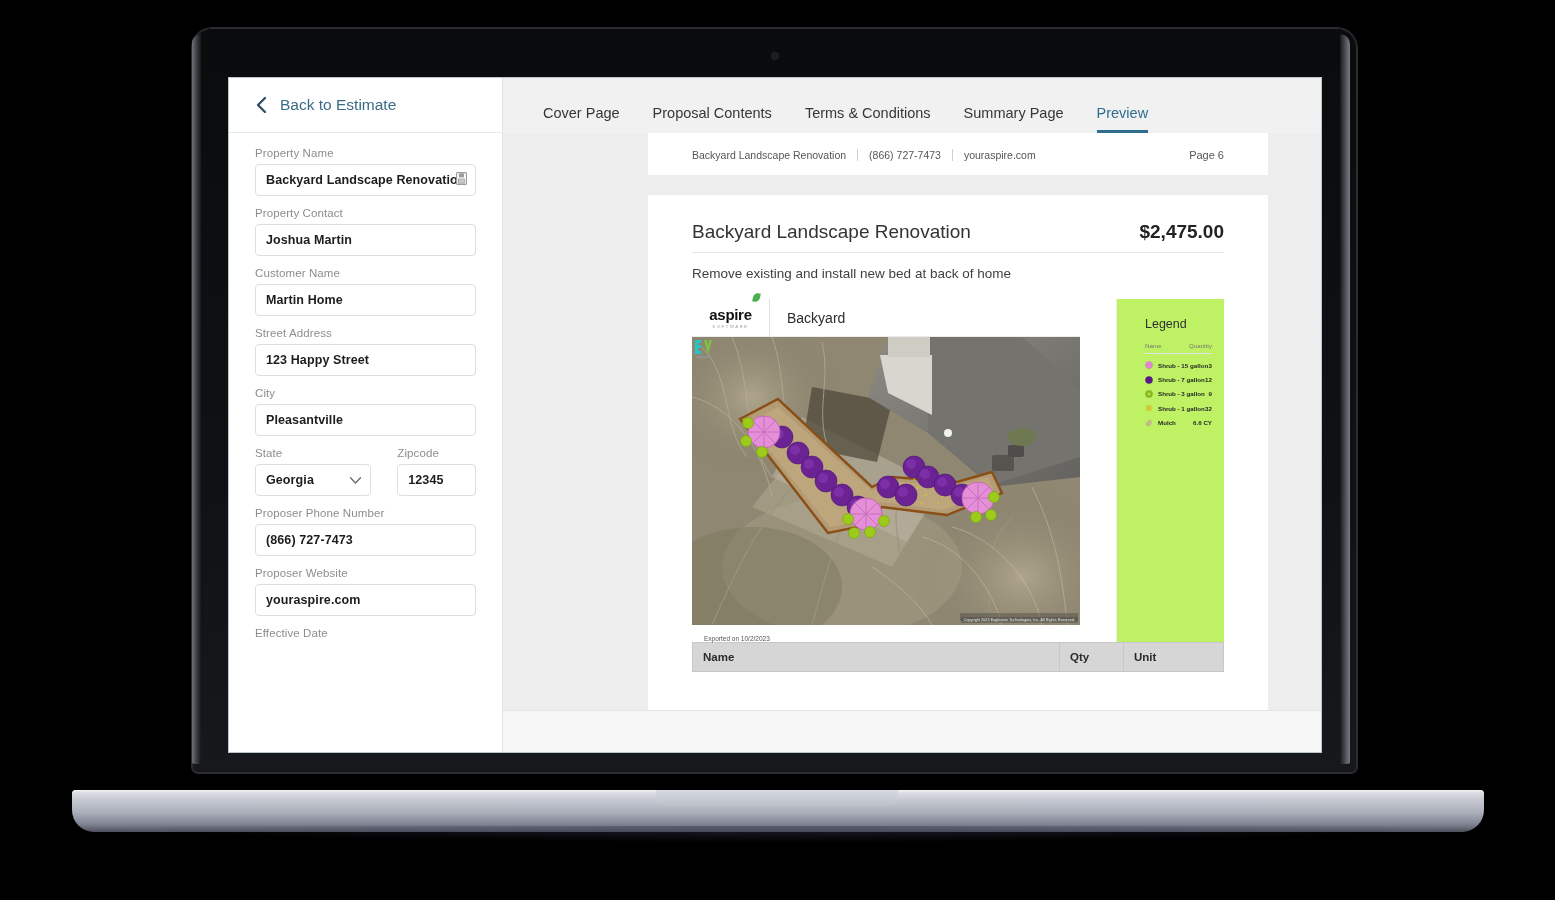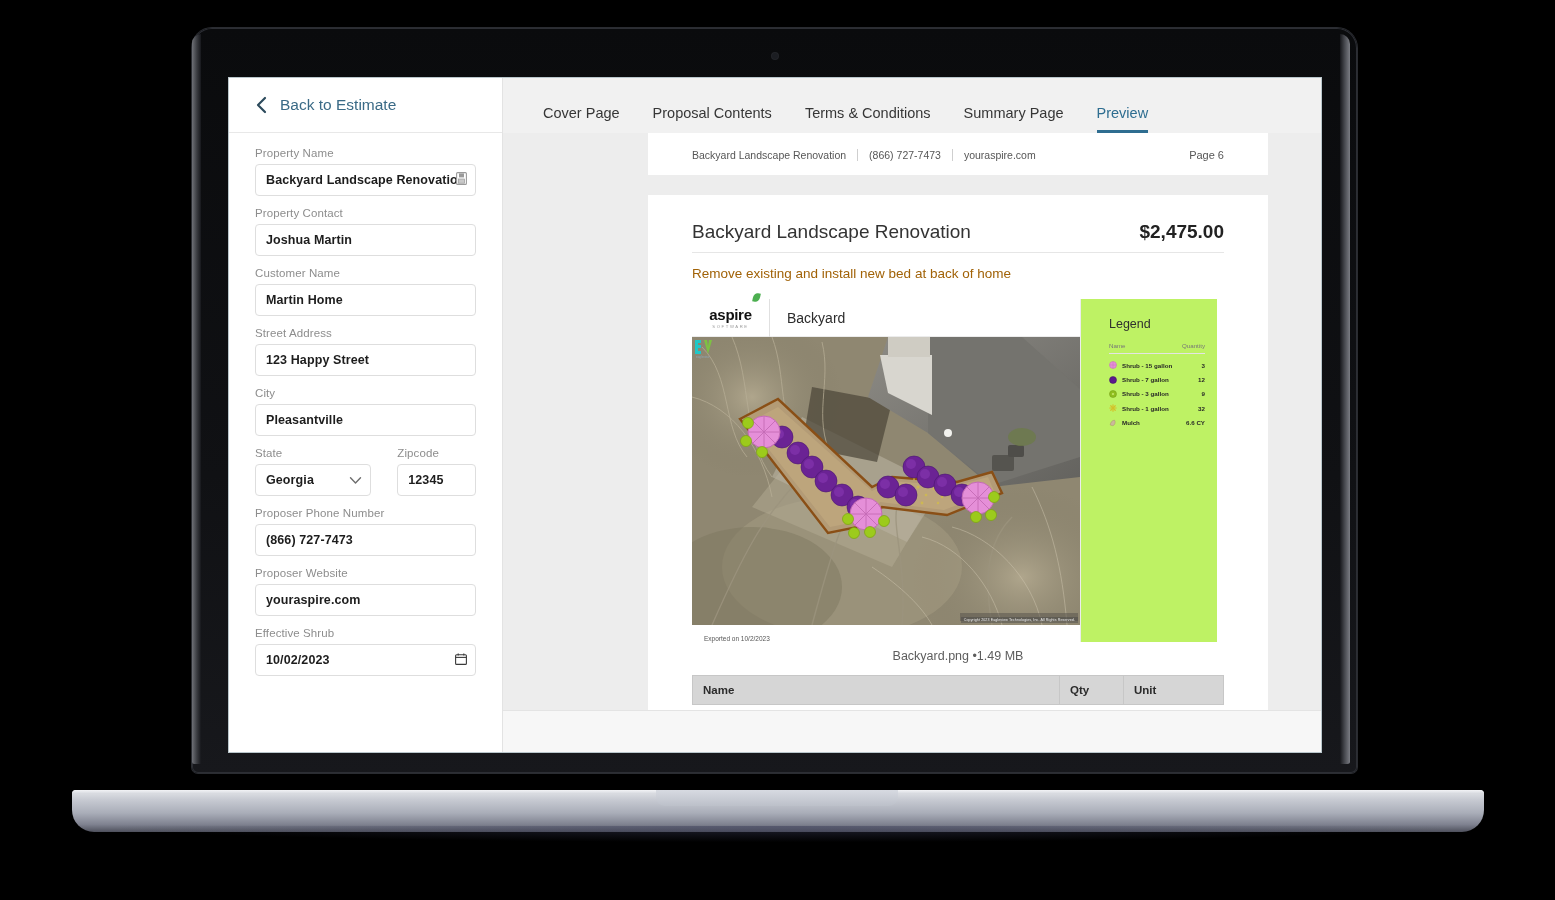--- a/index.html
+++ b/index.html
@@ -124,24 +124,24 @@
   .meta-div { width: 1px; height: 12px; background: #cfcfcf; }
   .page-num { font-size: 11px; color: #565656; }
   .doc-gap { height: 20px; background: #ededed; }
   .doc-body { background: #fff; padding: 26px 44px 0 44px; }
   .doc-title-row {
     display: flex; align-items: baseline; justify-content: space-between;
     border-bottom: 1px solid #e6e6e6; padding-bottom: 9px;
   }
   .doc-title { font-size: 19px; color: #333; font-weight: normal; }
   .doc-price { font-size: 19px; color: #222; font-weight: bold; }
-  .doc-desc { font-size: 13.5px; color: #a16207; margin-top: 13px; }
+  .doc-desc { font-size: 13.5px; color: #404040; margin-top: 13px; }
 
   
-  .export-card { display: flex; margin-top: 18px; }
+  .export-card { display: flex; margin-top: 18px; gap: 36px; }
   .map-col { width: 388px; }
   .map-head {
     height: 38px; display: flex; align-items: center; background: #fff;
     border-bottom: 1px solid #ececec;
   }
   .aspire-logo {
     width: 78px; display: flex; flex-direction: column; align-items: center;
     position: relative; border-right: 1px solid #e0e0e0; height: 38px;
     justify-content: center;
   }
@@ -295,32 +295,21 @@
           </div>
 
           <div class="field">
             <div class="field-label">Proposer Website</div>
             <div class="input-shell">
               <span class="input-val">youraspire.com</span>
             </div>
           </div>
 
           <div class="field">
-            <div class="field-label">Effective Shrub</div>
-            <div class="input-shell">
-              <span class="input-val">10/02/2023</span>
-              <span class="input-icon">
-                <svg width="12" height="12" viewBox="0 0 12 12">
-                  <rect x="0.6" y="1.8" width="10.8" height="9.6" rx="1" fill="none" stroke="#3a3a3a" stroke-width="1.1"></rect>
-                  <line x1="0.6" y1="4.4" x2="11.4" y2="4.4" stroke="#3a3a3a" stroke-width="1.1"></line>
-                  <line x1="3.2" y1="0.6" x2="3.2" y2="2.6" stroke="#3a3a3a" stroke-width="1.1"></line>
-                  <line x1="8.8" y1="0.6" x2="8.8" y2="2.6" stroke="#3a3a3a" stroke-width="1.1"></line>
-                </svg>
-              </span>
-            </div>
+            <div class="field-label">Effective Date</div>
           </div>
 
         </div>
       </aside>
 
       <section class="right-pane">
 
         <nav class="tabs-bar">
           <div class="tab">Cover Page</div>
           <div class="tab">Proposal Contents</div>
@@ -604,21 +593,20 @@
                       <svg class="swatch" viewBox="0 0 10 10">
                         <path d="M1.5 7.5 C2 4 4 1.5 7 1.5 C8.5 4 7.5 7 5 8.5 Z" fill="#cbb89a" stroke="#a98f68" stroke-width=".6"></path>
                       </svg>
                       <span>Mulch</span>
                     </span>
                     <span>6.6 CY</span>
                   </div>
                 </div>
               </div>
 
-              <div class="file-cap">Backyard.png •1.49 MB</div>
 
               <table class="item-table">
                 <thead>
                   <tr>
                     <th>Name</th>
                     <th class="th-qty">Qty</th>
                     <th class="th-unit">Unit</th>
                   </tr>
                 </thead>
               </table>

